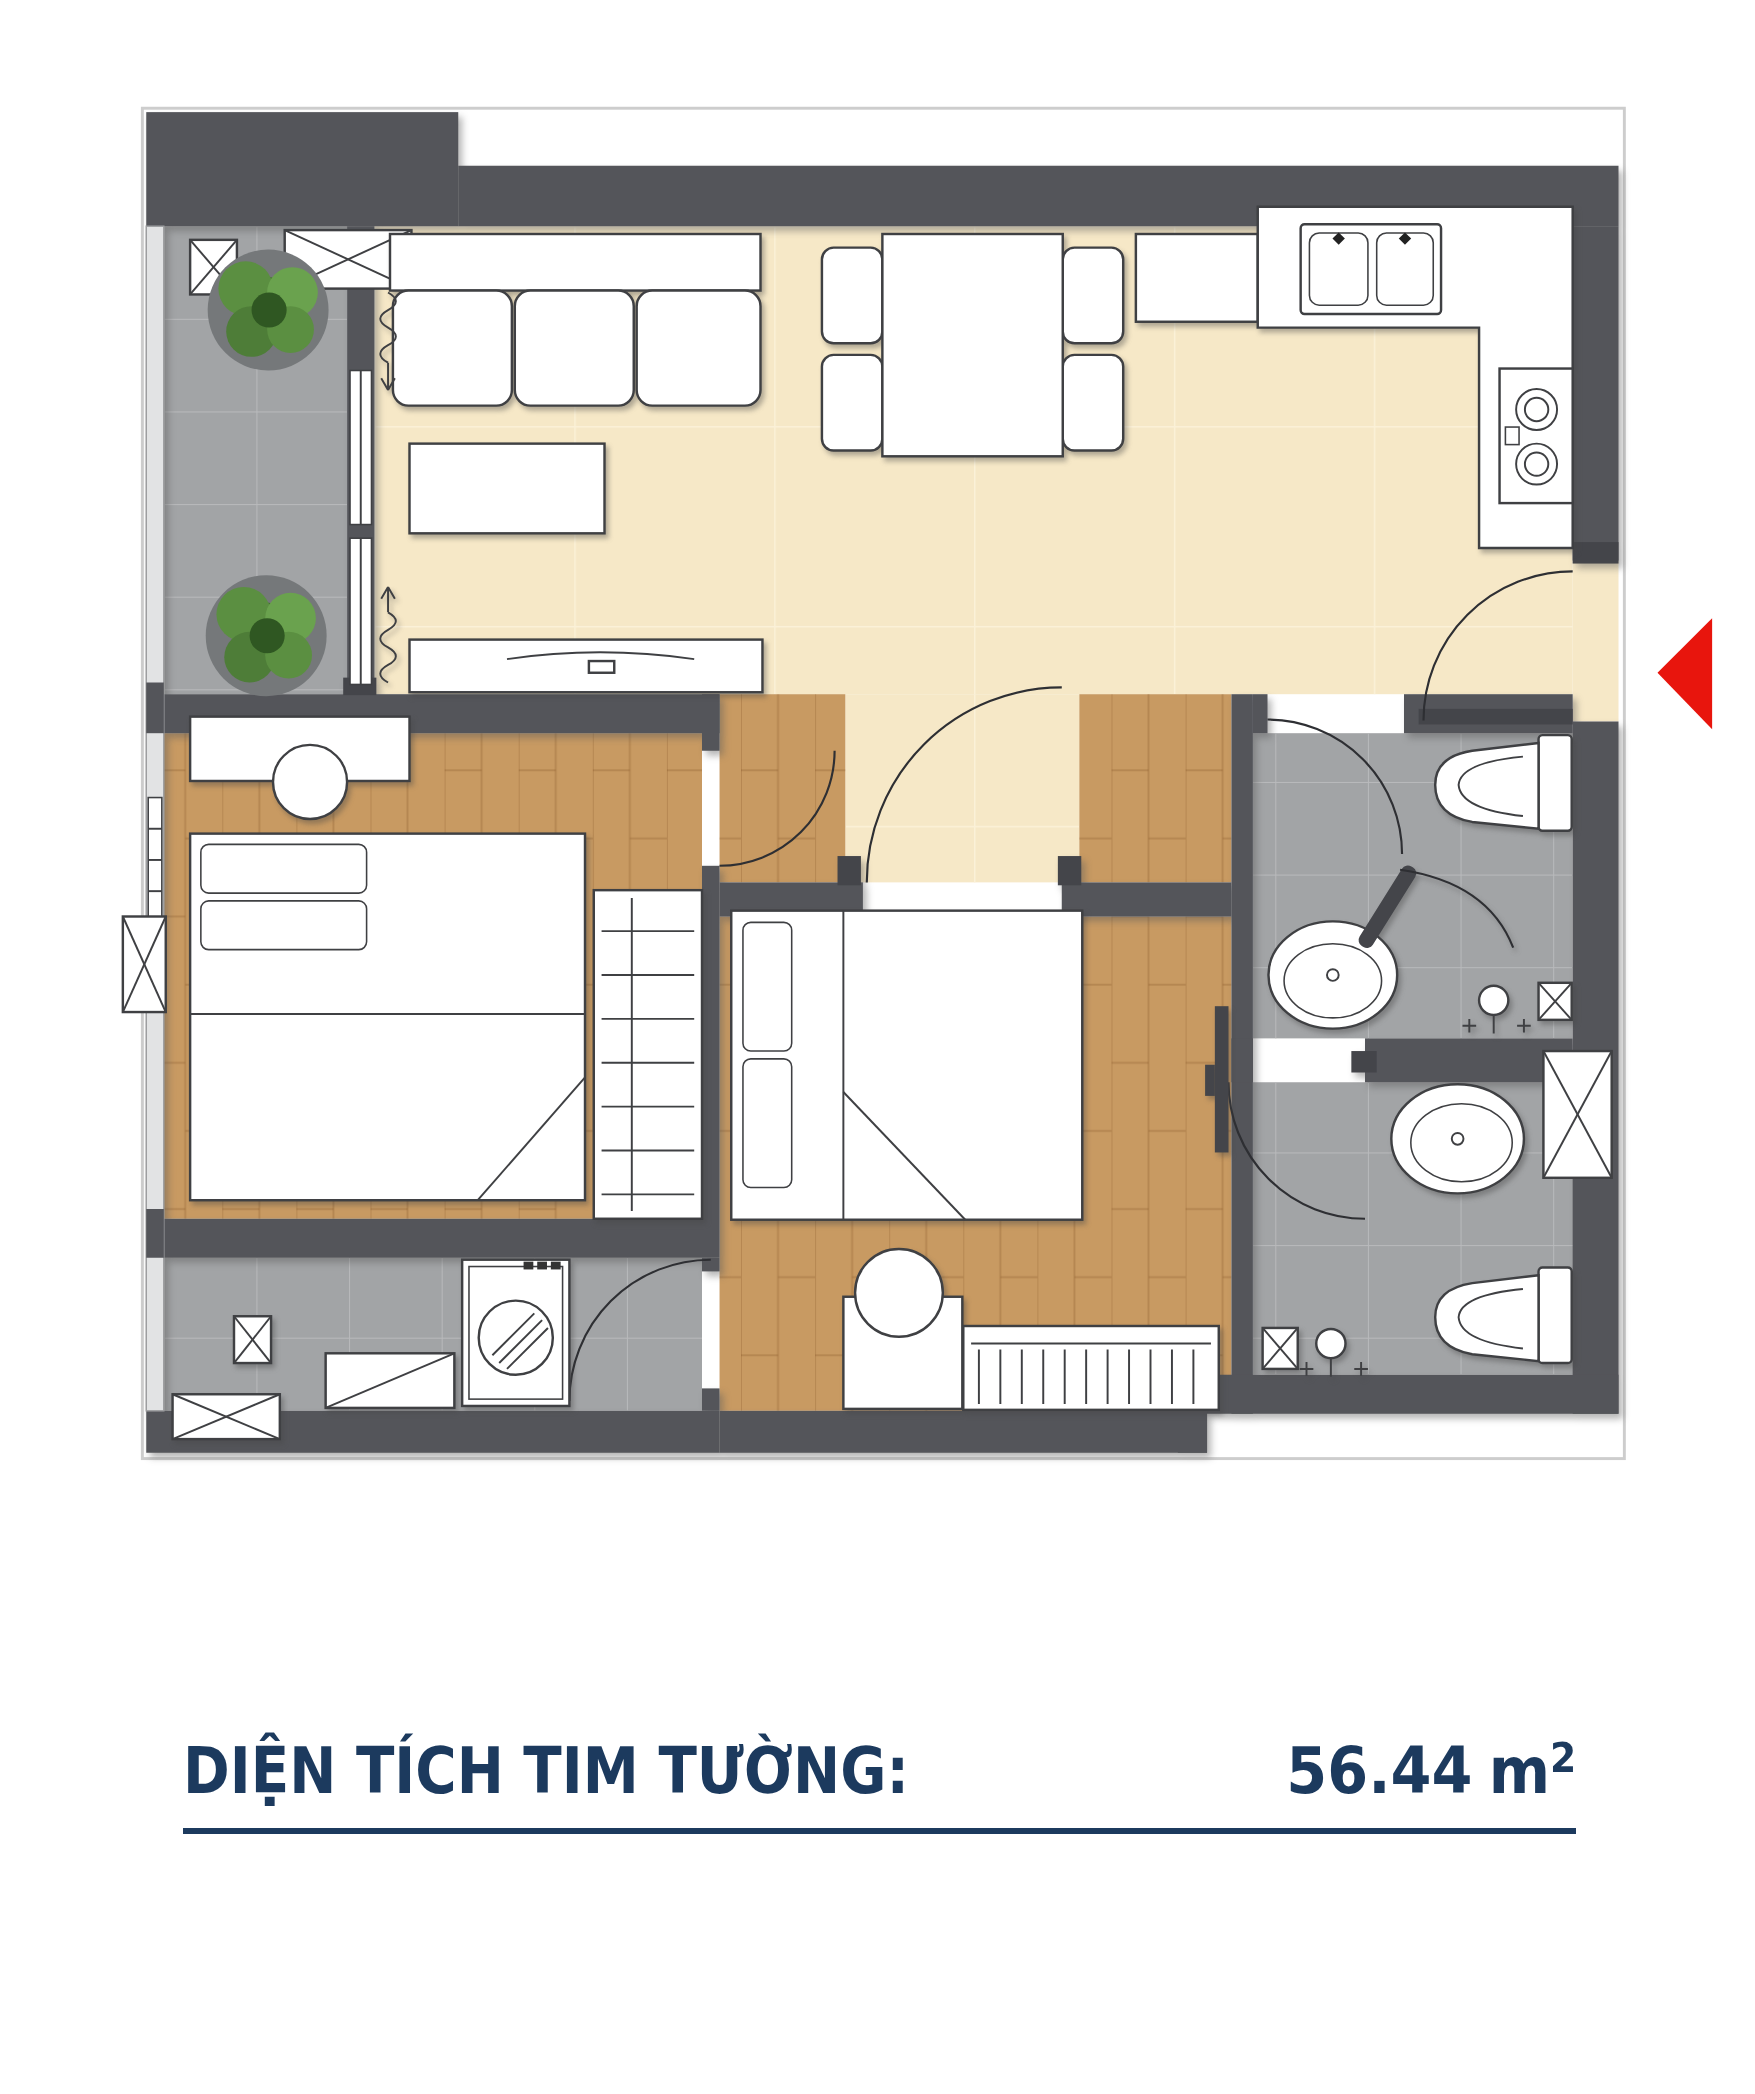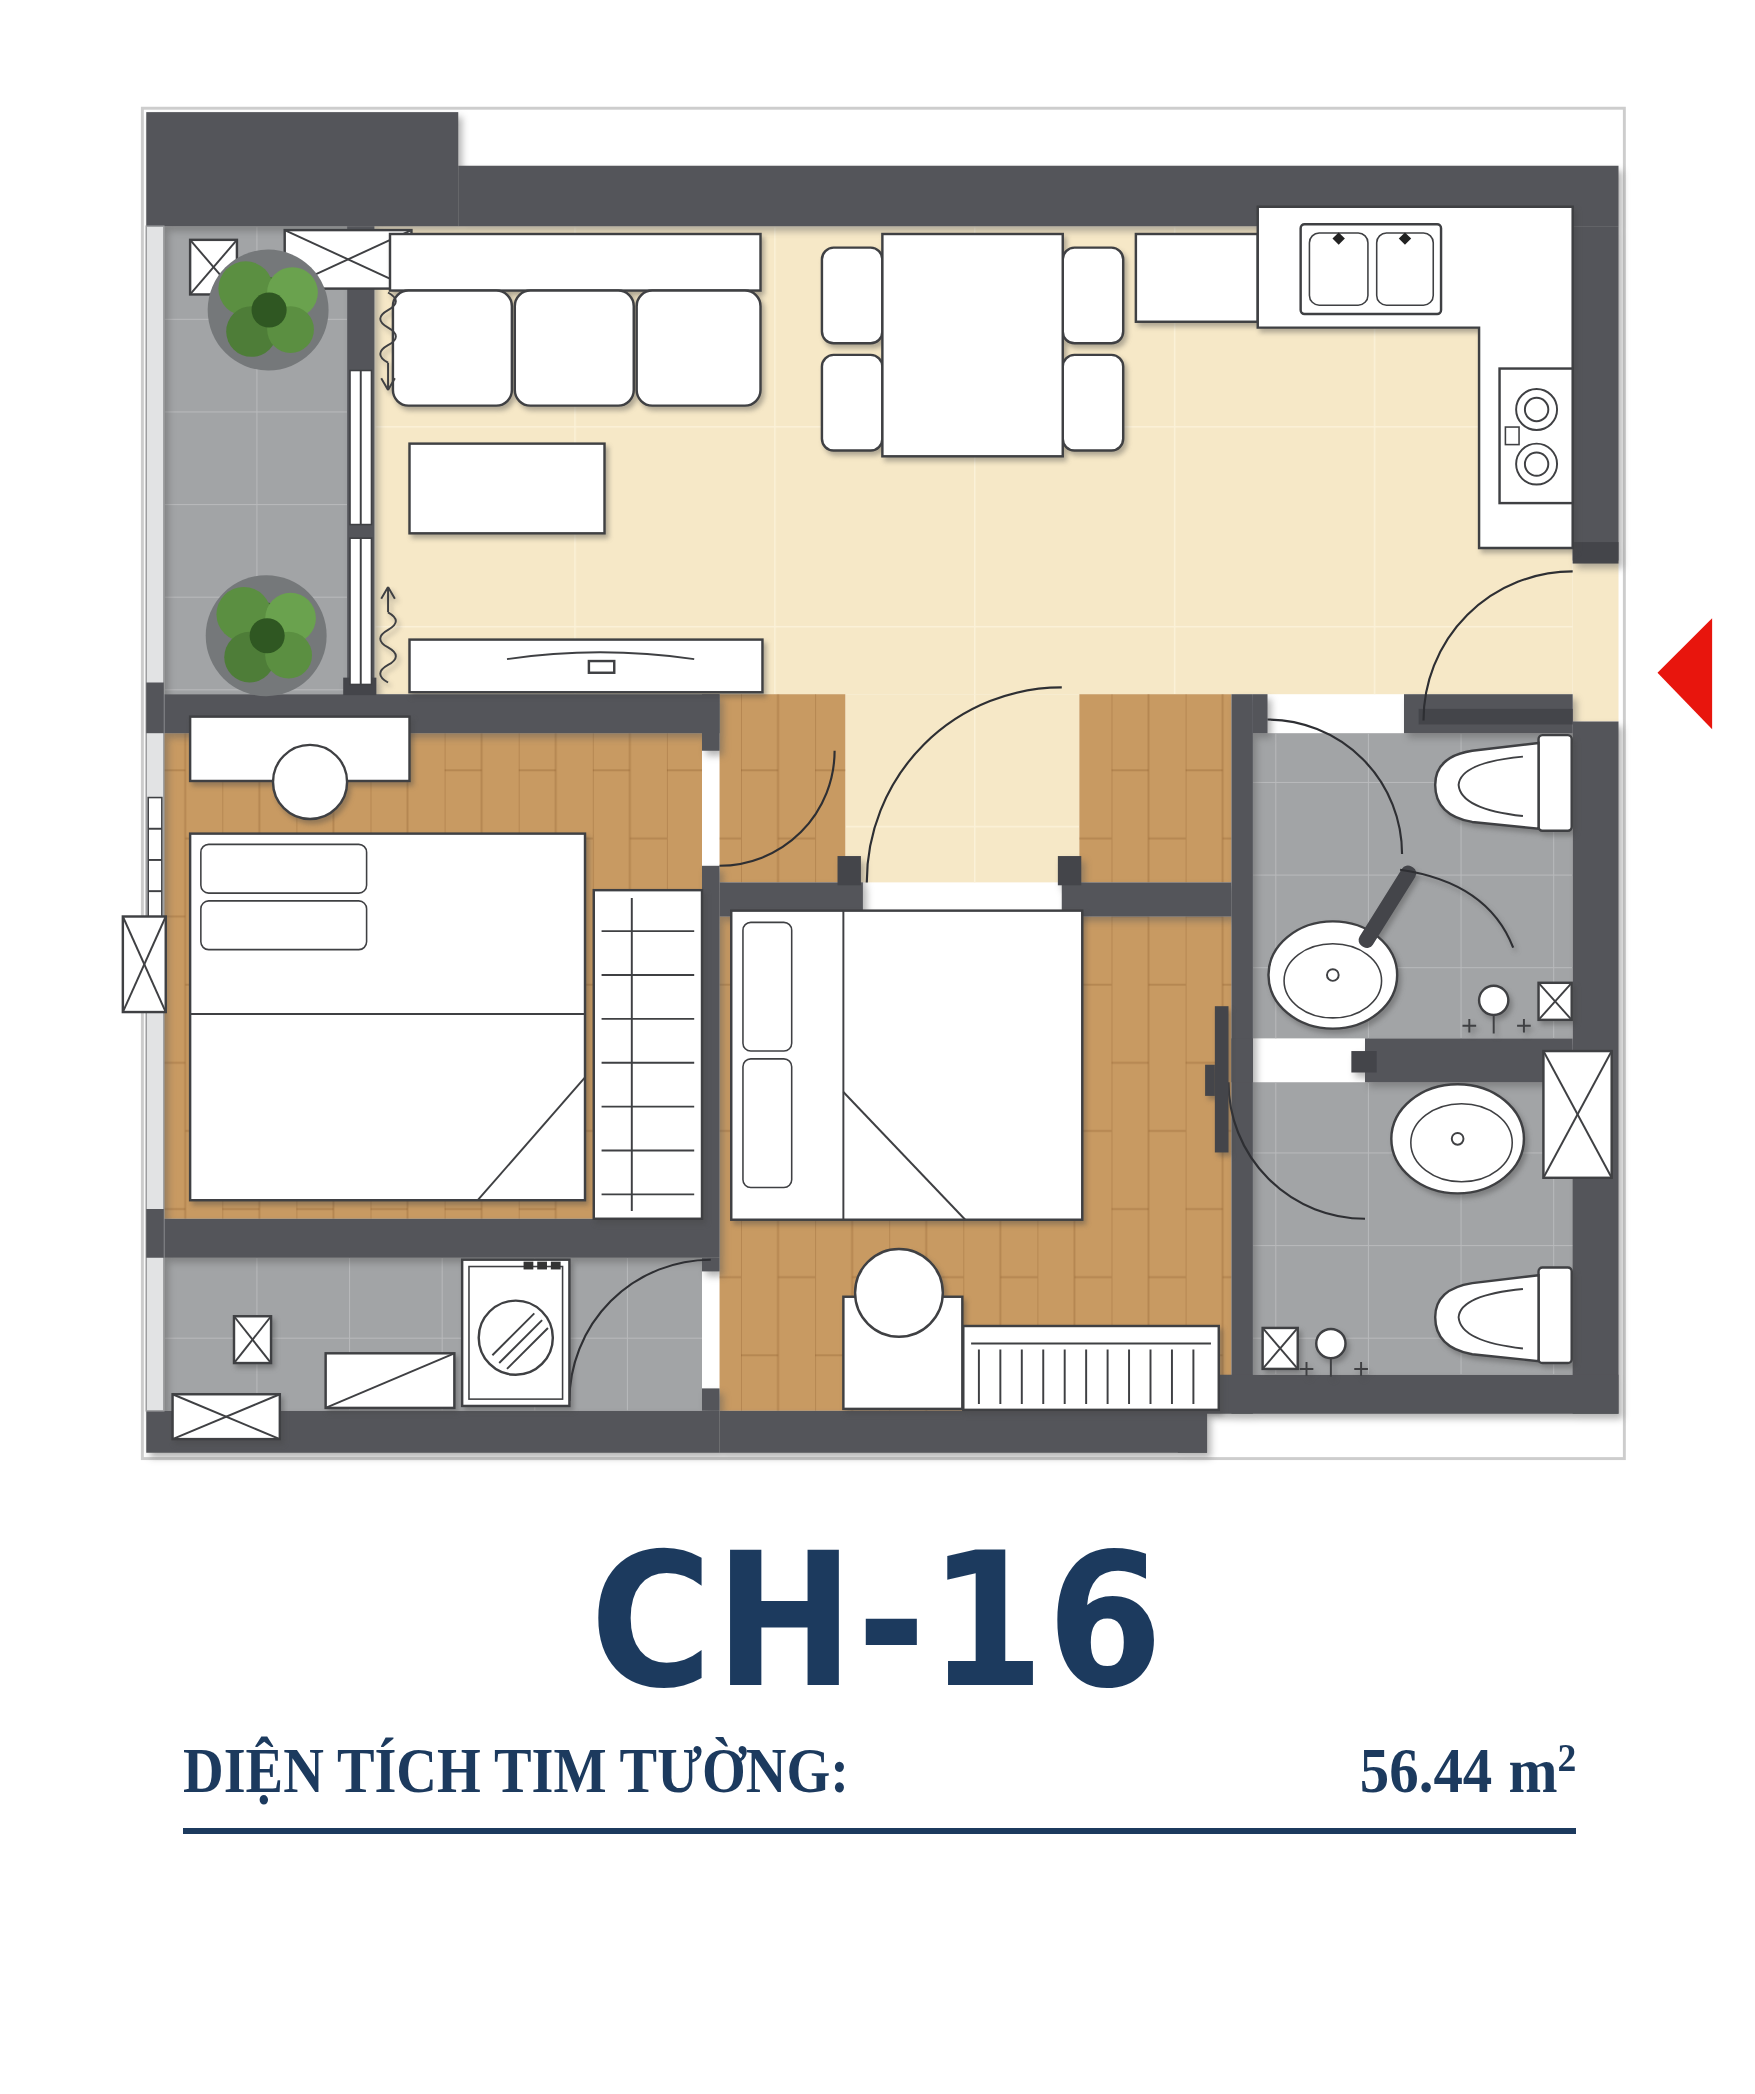--- a/index.html
+++ b/index.html
@@ -18,21 +18,21 @@
   .ln{fill:none;stroke:var(--line);stroke-width:2;}
   .arc{fill:none;stroke:#2e2f33;stroke-width:2.2;}
   .dk{fill:var(--wall_dark);}
   .shadowed{filter:drop-shadow(3px 4px 3px rgba(70,70,70,.40));}
   .wallsh{filter:drop-shadow(4px 5px 4px rgba(90,90,90,.45));}
 
   
   .title{position:absolute;top:1529px;left:0;width:100%;text-align:center;line-height:1;
          font-size:185px;font-weight:bold;color:var(--text_navy);letter-spacing:2.9px;}
   .title .condense{display:inline-block;transform:scaleX(.9);transform-origin:center;}
-  .info{position:absolute;left:183px;width:1393px;top:1734px;color:var(--text_navy);font-family:Liberation Serif, serif;}
+  .info{position:absolute;left:183px;width:1393px;top:1734px;color:var(--text_navy);}
   .row{display:flex;justify-content:space-between;align-items:flex-end;
        font-size:64px;font-weight:bold;padding-bottom:19.5px;border-bottom:6.8px solid var(--text_navy);
        margin-bottom:31px;}
   .row .lab{display:inline-block;transform:scaleX(.88);transform-origin:left bottom;white-space:nowrap;}
   .row .val{display:inline-block;transform:scaleX(.92);transform-origin:right bottom;white-space:nowrap;}
   .row .unit{margin-left:17.6px;}
   .row .sup{font-size:41px;position:relative;top:-21.5px;}
 </style>
 </head>
 <body>
@@ -305,23 +305,20 @@
       <g>
         <circle class="fw" cx="1365" cy="1378" r="15"></circle>
         <line class="ln" x1="1365" y1="1393" x2="1365" y2="1412"></line>
         <path class="ln" d="M1333,1404 h14 M1340,1397 v14 M1389,1404 h14 M1396,1397 v14"></path>
       </g>
     </g>
 
     <polygon points="1700,690 1756,634 1756,748" fill="var(--accent_red)"></polygon>
   </svg>
 
-  <div class="title">
-    <span class="condense">CH-16</span>
-  </div>
 
   <div class="info">
     <div class="row">
       <span class="lab">DIỆN TÍCH TIM TƯỜNG:</span>
       <span class="val"><span>56.44</span><span class="unit">m</span><span class="sup">2</span></span>
     </div>
   </div>
 
 </div>
 

